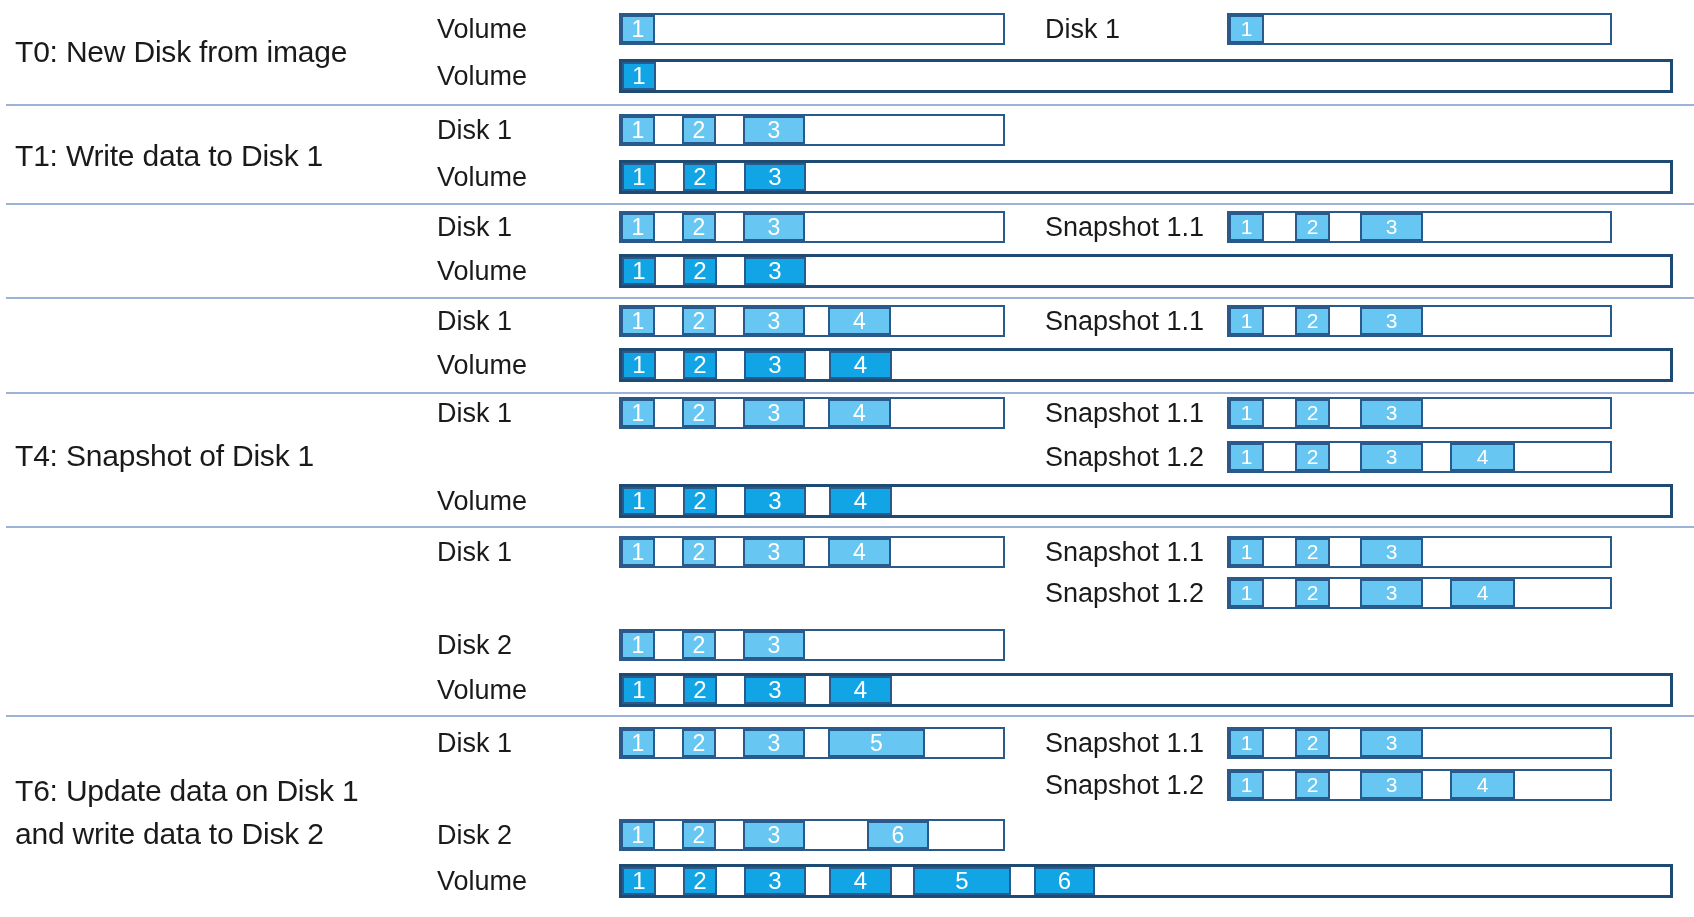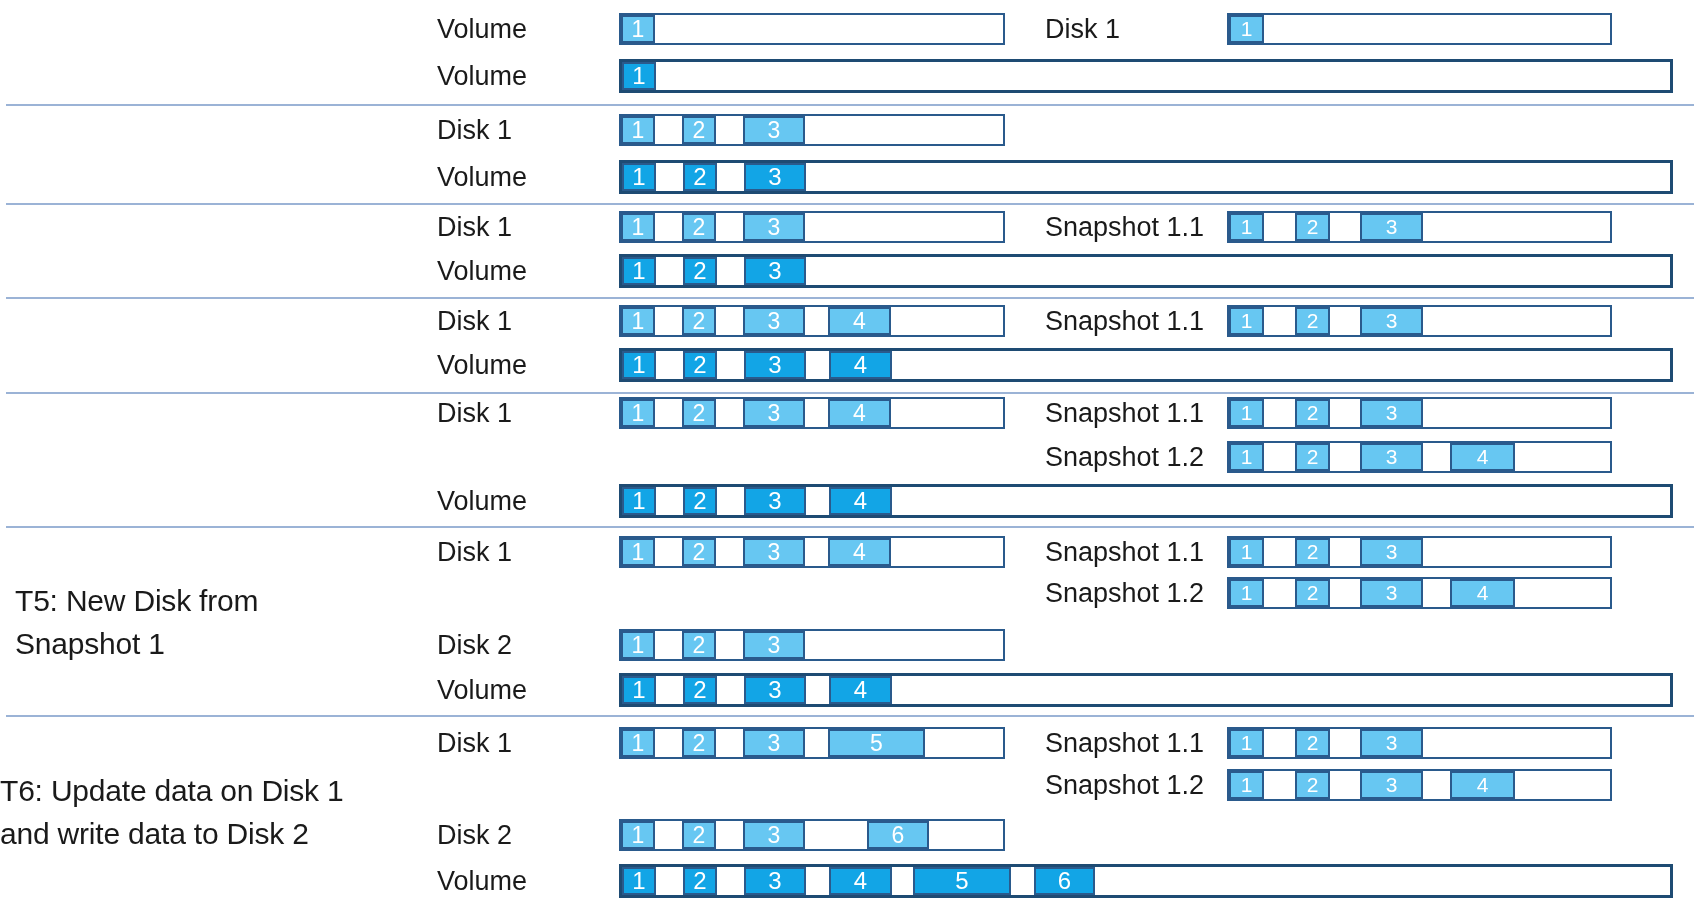--- a/index.html
+++ b/index.html
@@ -26,33 +26,35 @@
   .block.dark{background:#12a5e6;}
   .bar.side-left .block{font-size:23px;}
   .bar.side-right .block{font-size:21px;}
   .bar.volume .block{font-size:24px;}
   .sep{position:absolute;left:6px;width:1688px;height:2px;background:#9bb3d6;}
 </style>
 </head>
 <body>
 
 <div id="canvas">
+    <div class="title" style="left: 15px; top: 30px;">T0: New Disk from image</div>
     <div class="row-label" style="left: 437px; top: 29px;">Volume</div>
     <div class="bar disk side-left" style="left: 619px; top: 13px; width: 386px; height: 32px;">
       <div class="block light" style="left: 0px; width: 34px;">1</div>
     </div>
     <div class="row-label" style="left: 1045px; top: 29px;">Disk 1</div>
     <div class="bar disk side-right" style="left: 1227px; top: 13px; width: 385px; height: 32px;">
       <div class="block light" style="left: 0px; width: 35px;">1</div>
     </div>
     <div class="row-label" style="left: 437px; top: 76px;">Volume</div>
     <div class="bar volume side-left" style="left: 619px; top: 59px; width: 1054px; height: 34px;">
       <div class="block dark" style="left: 0px; width: 34px;">1</div>
     </div>
     <div class="sep" style="top: 104px;"></div>
+    <div class="title" style="left: 15px; top: 134px;">T1: Write data to Disk 1</div>
     <div class="row-label" style="left: 437px; top: 130px;">Disk 1</div>
     <div class="bar disk side-left" style="left: 619px; top: 114px; width: 386px; height: 32px;">
       <div class="block light" style="left: 0px; width: 34px;">1</div>
       <div class="block light" style="left: 61px; width: 34px;">2</div>
       <div class="block light" style="left: 122px; width: 62px;">3</div>
     </div>
     <div class="row-label" style="left: 437px; top: 177px;">Volume</div>
     <div class="bar volume side-left" style="left: 619px; top: 160px; width: 1054px; height: 34px;">
       <div class="block dark" style="left: 0px; width: 34px;">1</div>
       <div class="block dark" style="left: 61px; width: 34px;">2</div>
@@ -92,20 +94,21 @@
       <div class="block light" style="left: 131px; width: 63px;">3</div>
     </div>
     <div class="row-label" style="left: 437px; top: 365px;">Volume</div>
     <div class="bar volume side-left" style="left: 619px; top: 348px; width: 1054px; height: 34px;">
       <div class="block dark" style="left: 0px; width: 34px;">1</div>
       <div class="block dark" style="left: 61px; width: 34px;">2</div>
       <div class="block dark" style="left: 122px; width: 62px;">3</div>
       <div class="block dark" style="left: 207px; width: 63px;">4</div>
     </div>
     <div class="sep" style="top: 392px;"></div>
+    <div class="title" style="left: 15px; top: 434px;">T4: Snapshot of Disk 1</div>
     <div class="row-label" style="left: 437px; top: 413px;">Disk 1</div>
     <div class="bar disk side-left" style="left: 619px; top: 397px; width: 386px; height: 32px;">
       <div class="block light" style="left: 0px; width: 34px;">1</div>
       <div class="block light" style="left: 61px; width: 34px;">2</div>
       <div class="block light" style="left: 122px; width: 62px;">3</div>
       <div class="block light" style="left: 207px; width: 63px;">4</div>
     </div>
     <div class="row-label" style="left: 1045px; top: 413px;">Snapshot 1.1</div>
     <div class="bar disk side-right" style="left: 1227px; top: 397px; width: 385px; height: 32px;">
       <div class="block light" style="left: 0px; width: 35px;">1</div>
@@ -120,22 +123,20 @@
       <div class="block light" style="left: 221px; width: 65px;">4</div>
     </div>
     <div class="row-label" style="left: 437px; top: 501px;">Volume</div>
     <div class="bar volume side-left" style="left: 619px; top: 484px; width: 1054px; height: 34px;">
       <div class="block dark" style="left: 0px; width: 34px;">1</div>
       <div class="block dark" style="left: 61px; width: 34px;">2</div>
       <div class="block dark" style="left: 122px; width: 62px;">3</div>
       <div class="block dark" style="left: 207px; width: 63px;">4</div>
     </div>
     <div class="sep" style="top: 526px;"></div>
-    <div class="title" style="left: 15px; top: 579px;">T5: New Disk from
-Snapshot 1</div>
     <div class="row-label" style="left: 437px; top: 552px;">Disk 1</div>
     <div class="bar disk side-left" style="left: 619px; top: 536px; width: 386px; height: 32px;">
       <div class="block light" style="left: 0px; width: 34px;">1</div>
       <div class="block light" style="left: 61px; width: 34px;">2</div>
       <div class="block light" style="left: 122px; width: 62px;">3</div>
       <div class="block light" style="left: 207px; width: 63px;">4</div>
     </div>
     <div class="row-label" style="left: 1045px; top: 552px;">Snapshot 1.1</div>
     <div class="bar disk side-right" style="left: 1227px; top: 536px; width: 385px; height: 32px;">
       <div class="block light" style="left: 0px; width: 35px;">1</div>
@@ -156,21 +157,21 @@
       <div class="block light" style="left: 122px; width: 62px;">3</div>
     </div>
     <div class="row-label" style="left: 437px; top: 690px;">Volume</div>
     <div class="bar volume side-left" style="left: 619px; top: 673px; width: 1054px; height: 34px;">
       <div class="block dark" style="left: 0px; width: 34px;">1</div>
       <div class="block dark" style="left: 61px; width: 34px;">2</div>
       <div class="block dark" style="left: 122px; width: 62px;">3</div>
       <div class="block dark" style="left: 207px; width: 63px;">4</div>
     </div>
     <div class="sep" style="top: 715px;"></div>
-    <div class="title" style="left: 0; top: 769px;">T6: Update data on Disk 1
+    <div class="title" style="left: 15px; top: 769px;">T6: Update data on Disk 1
 and write data to Disk 2</div>
     <div class="row-label" style="left: 437px; top: 743px;">Disk 1</div>
     <div class="bar disk side-left" style="left: 619px; top: 727px; width: 386px; height: 32px;">
       <div class="block light" style="left: 0px; width: 34px;">1</div>
       <div class="block light" style="left: 61px; width: 34px;">2</div>
       <div class="block light" style="left: 122px; width: 62px;">3</div>
       <div class="block light" style="left: 207px; width: 97px;">5</div>
     </div>
     <div class="row-label" style="left: 1045px; top: 743px;">Snapshot 1.1</div>
     <div class="bar disk side-right" style="left: 1227px; top: 727px; width: 385px; height: 32px;">

